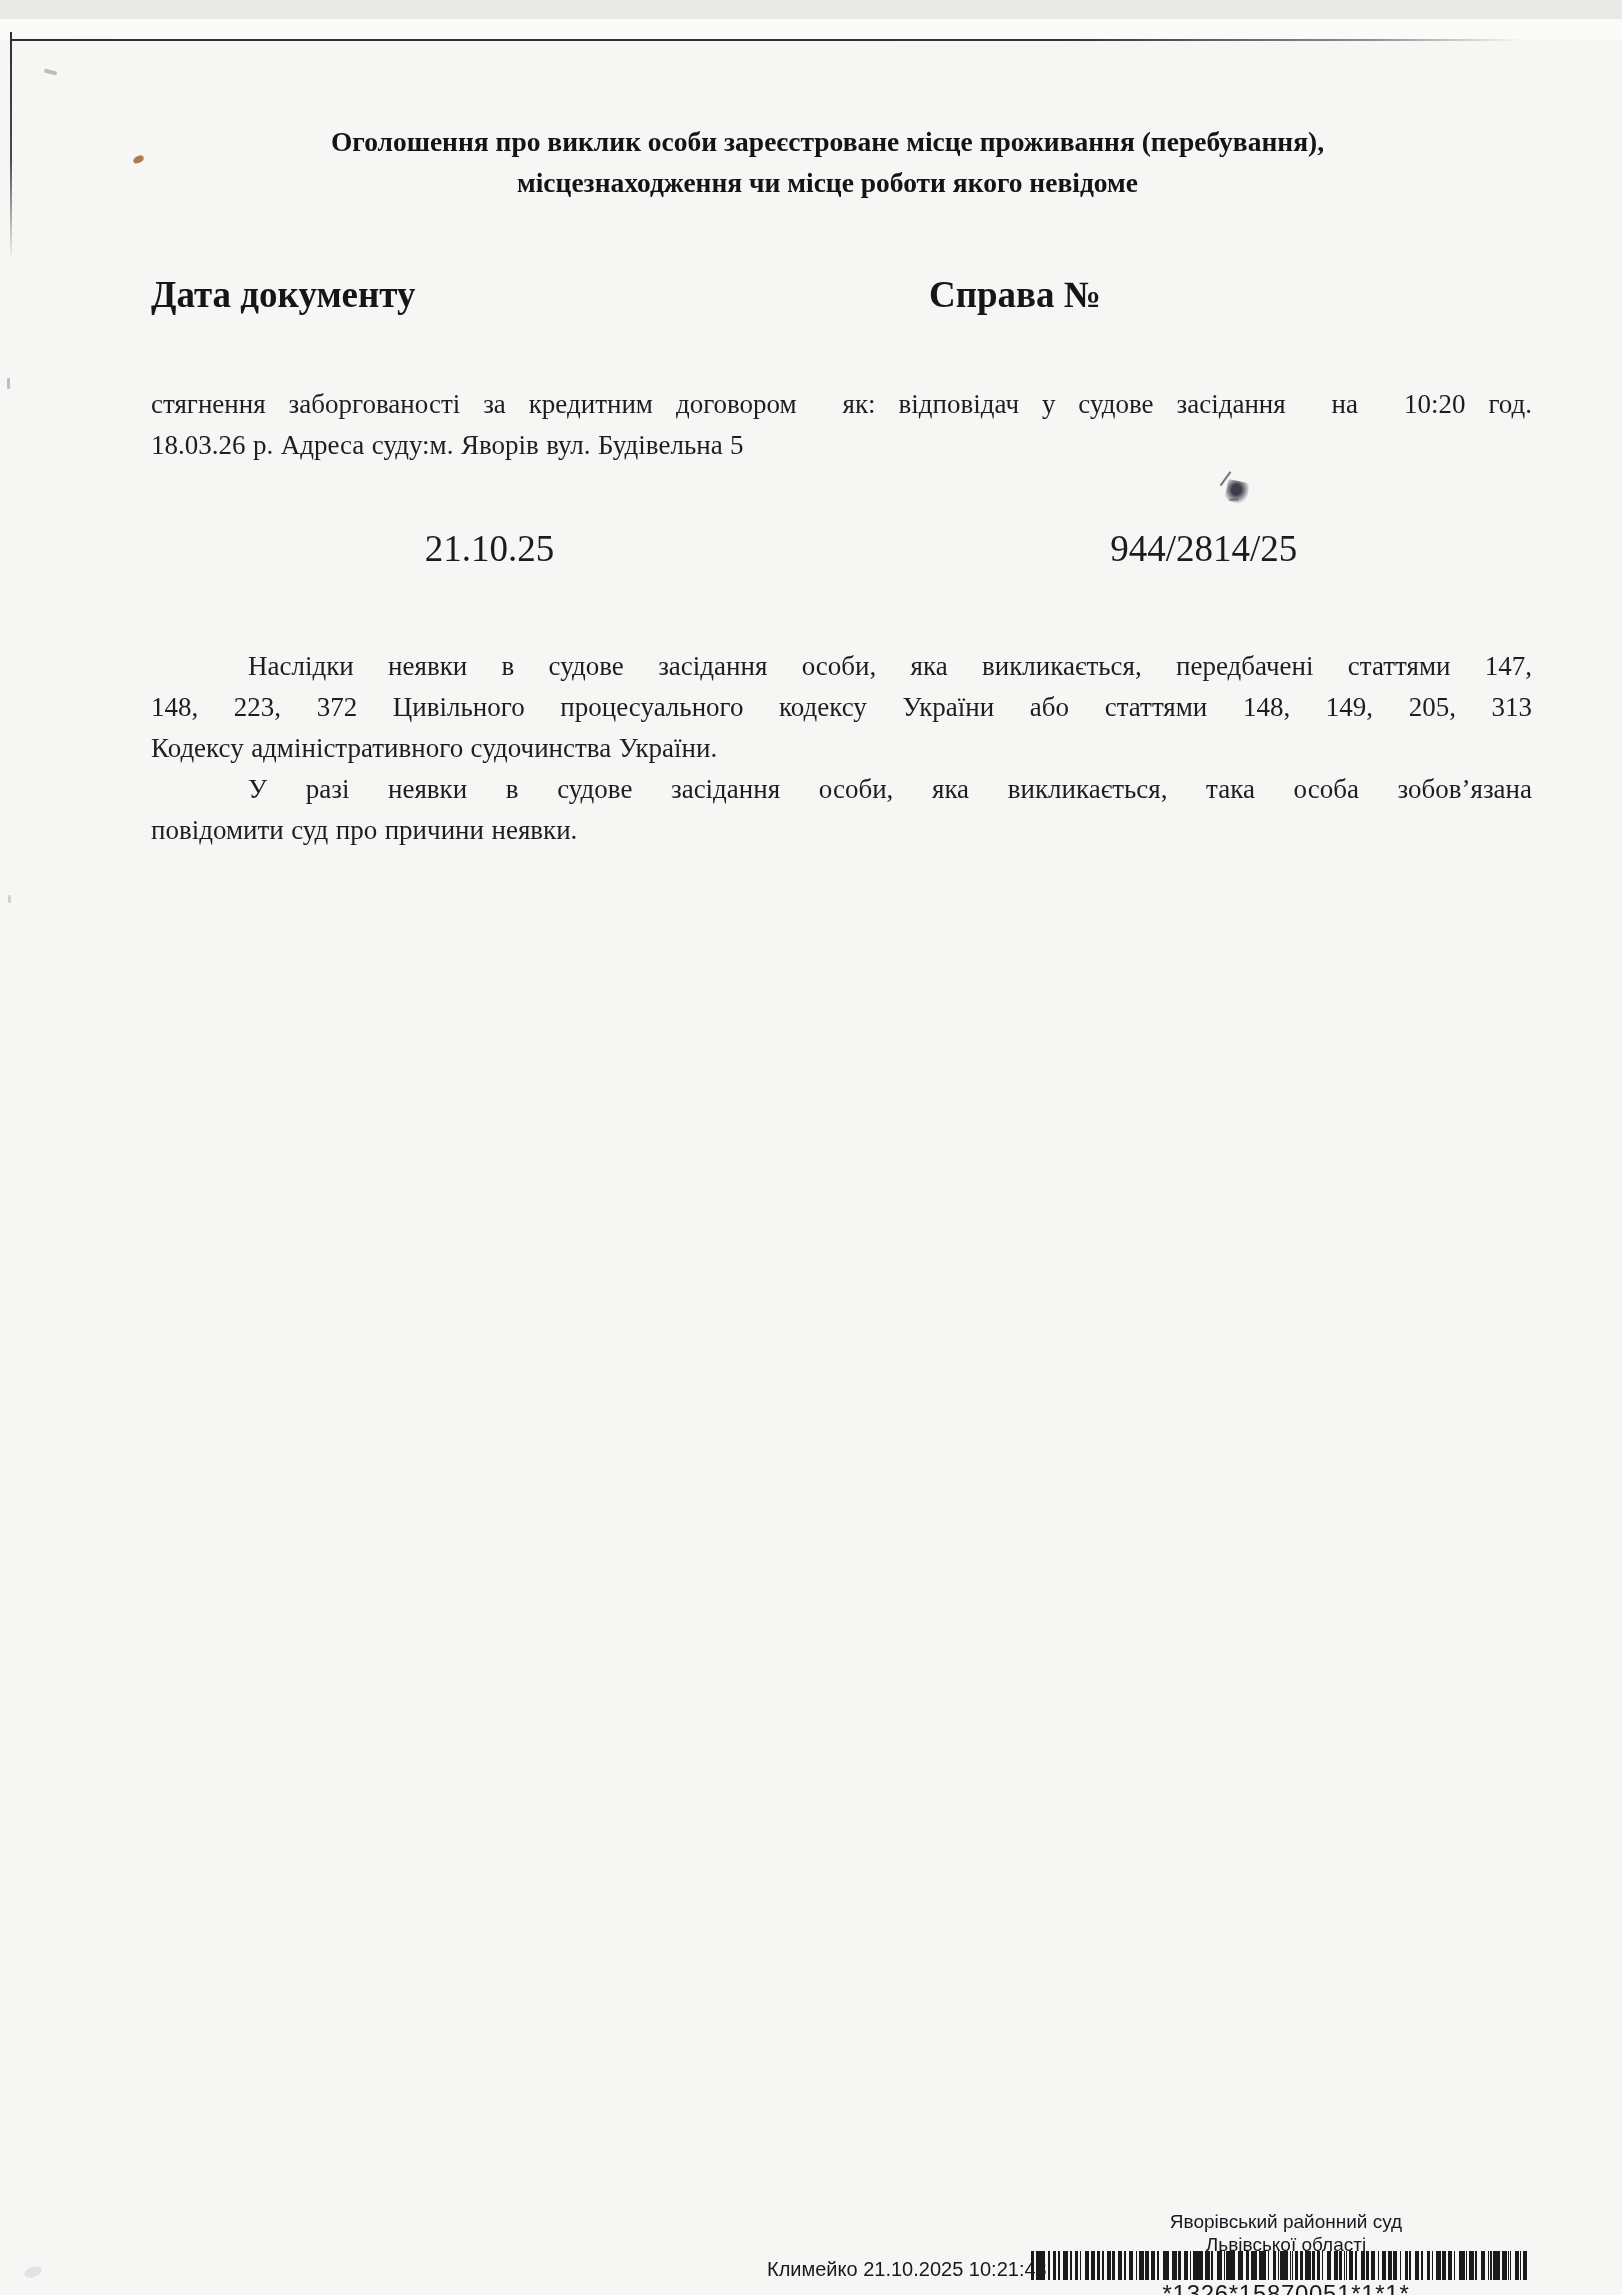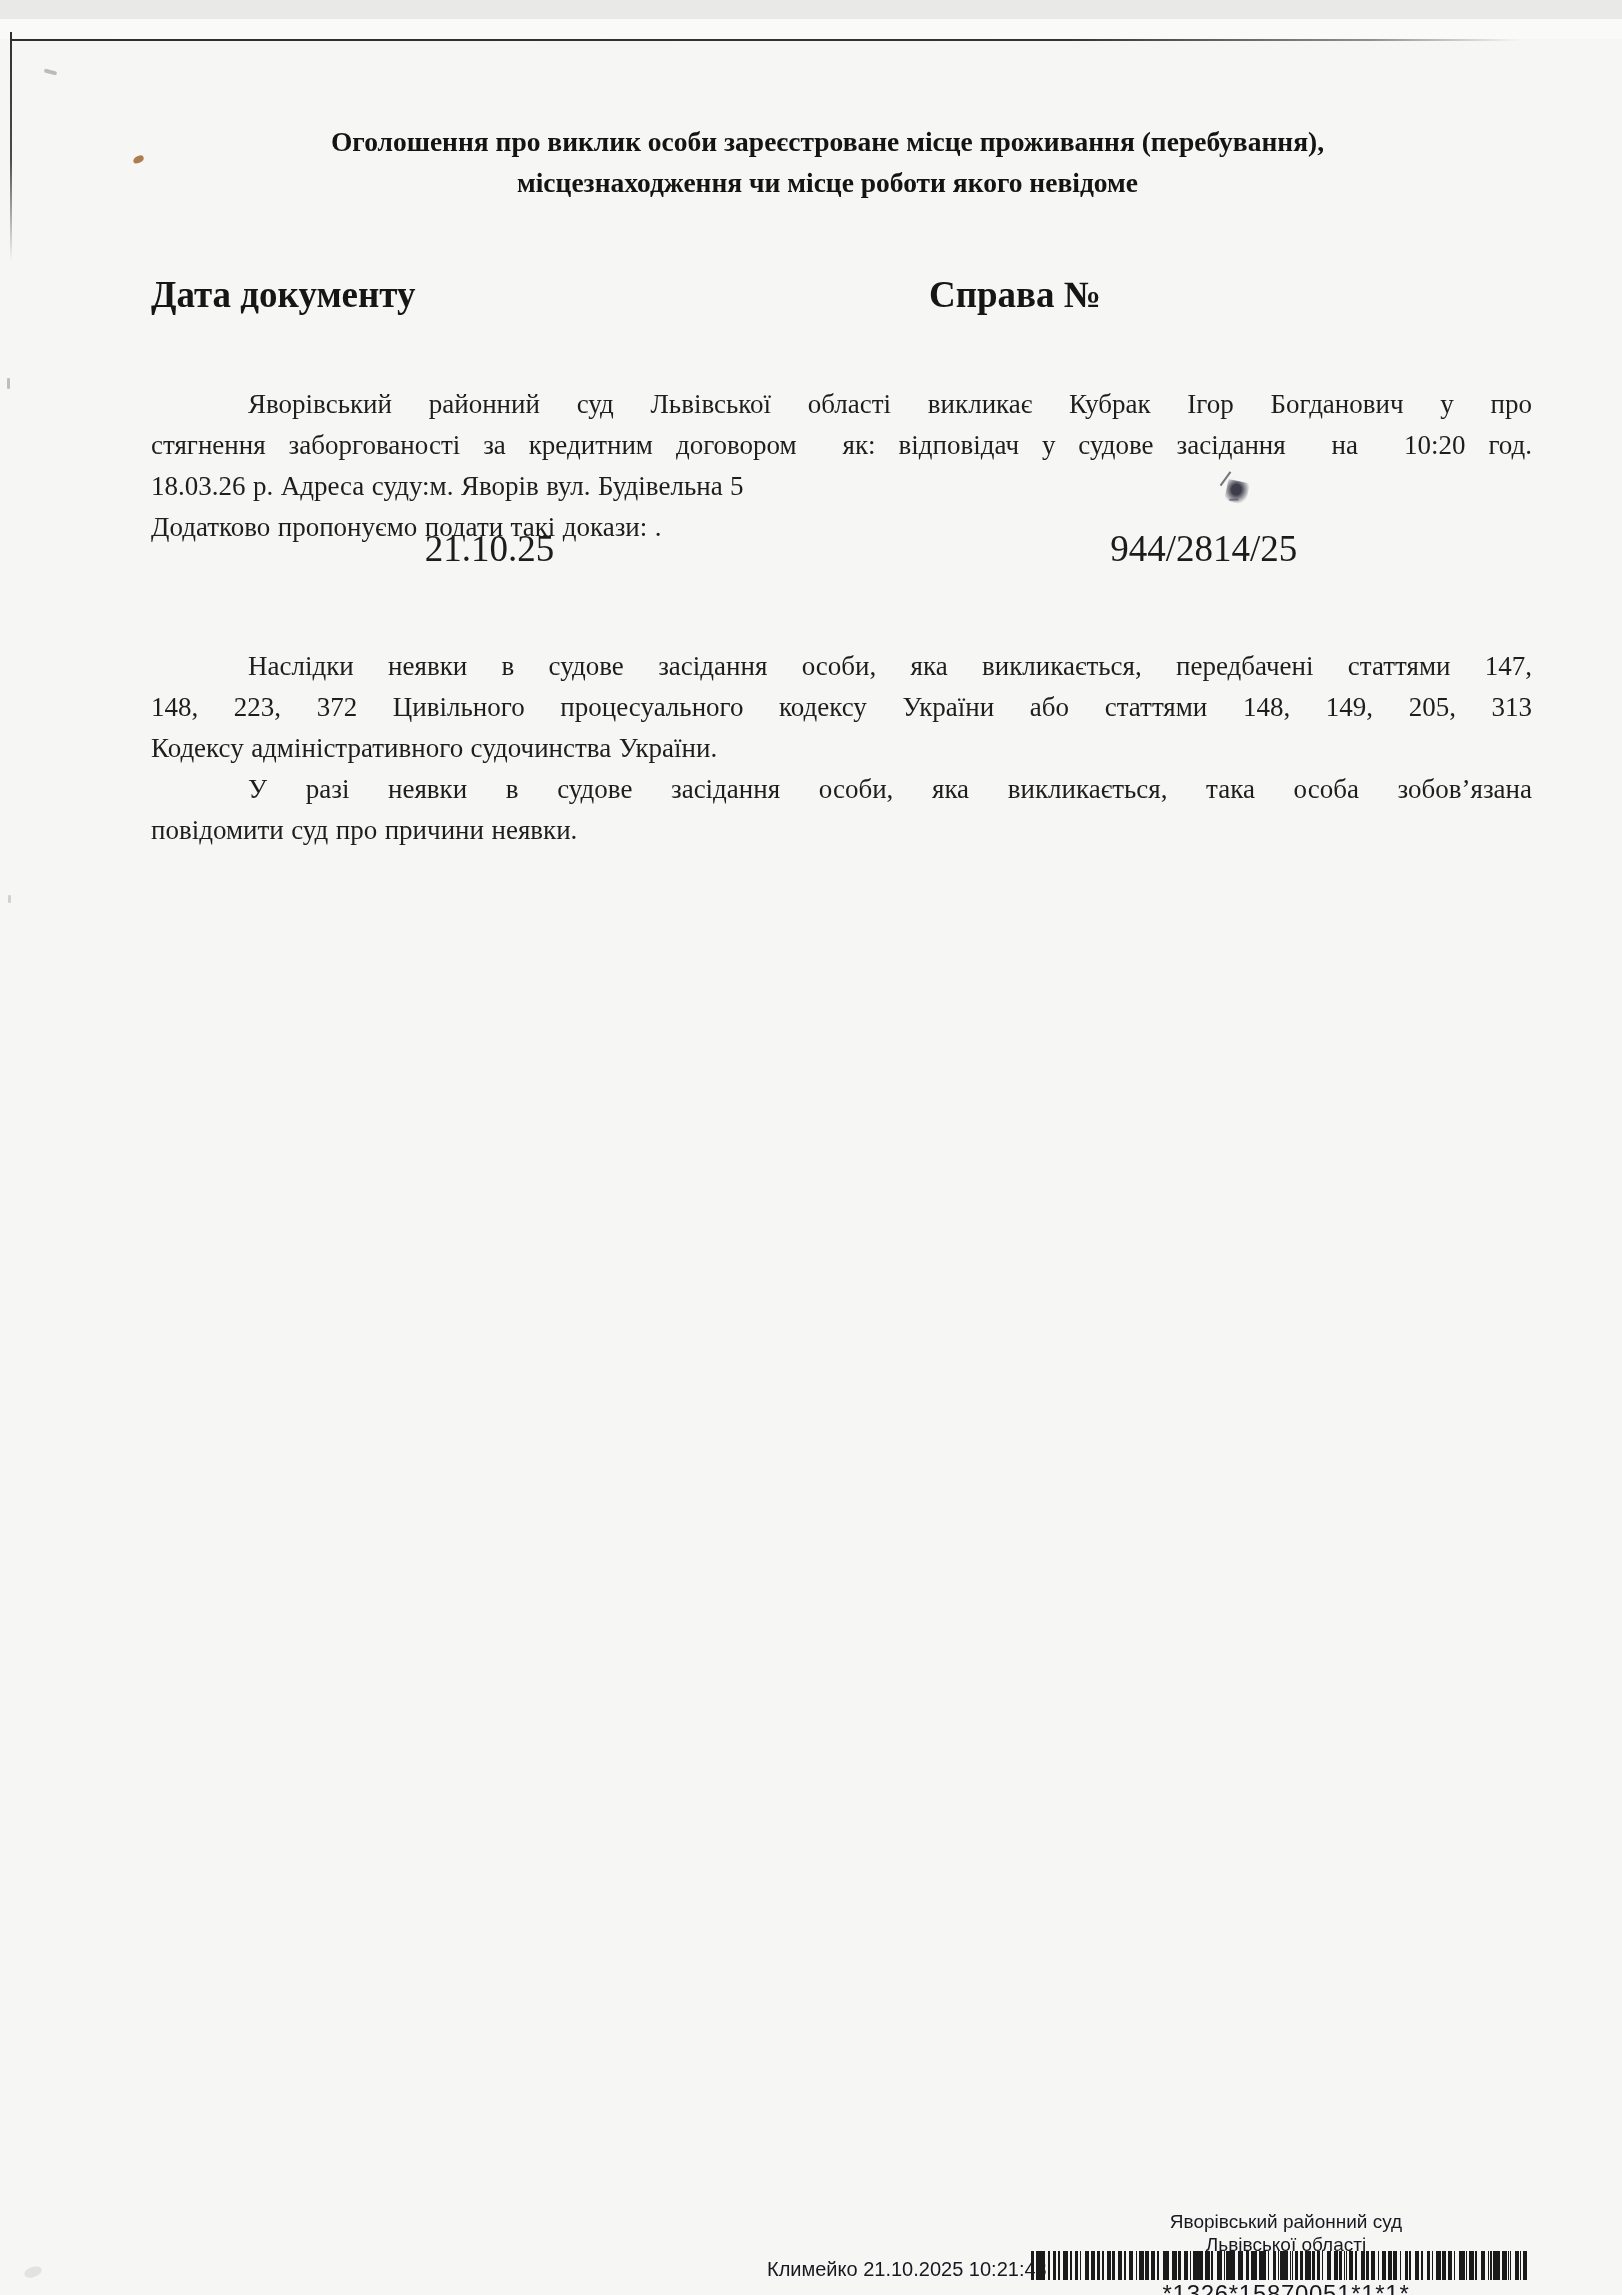--- a/index.html
+++ b/index.html
@@ -74,24 +74,22 @@
     <div>Оголошення про виклик особи зареєстроване місце проживання (перебування),</div>
     <div>місцезнаходження чи місце роботи якого невідоме</div>
   </div>
 
   <div class="meta-row">
     <span class="meta-date"><b>Дата документу</b>&nbsp;<span>21.10.25</span></span>
     <span class="meta-case"><b>Справа №</b>&nbsp;<span>944/2814/25</span></span>
   </div>
 
   <div class="textcol p1">
-    <div class="line indent">Яворівський районний суд Львівської області викликає Кубрак Ігор Богданович у про</div>
     <div class="line">стягнення заборгованості за кредитним договором&nbsp; як: відповідач у судове засідання&nbsp; на&nbsp; 10:20 год.</div>
     <div class="line-plain">18.03.26 р. Адреса суду:м. Яворів вул. Будівельна 5</div>
-    <div class="line-plain">Додатково пропонуємо подати такі докази:&nbsp;.</div>
   </div>
 
 
   <div class="textcol p2">
     <div class="line indent">Наслідки неявки в судове засідання особи, яка викликається, передбачені статтями 147,</div>
     <div class="line">148, 223, 372 Цивільного процесуального кодексу України або статтями 148, 149, 205, 313</div>
     <div class="line-plain">Кодексу адміністративного судочинства України.</div>
     <div class="line indent">У разі неявки в судове засідання особи, яка викликається, така особа зобов’язана</div>
     <div class="line-plain">повідомити суд про причини неявки.</div>
   </div>

